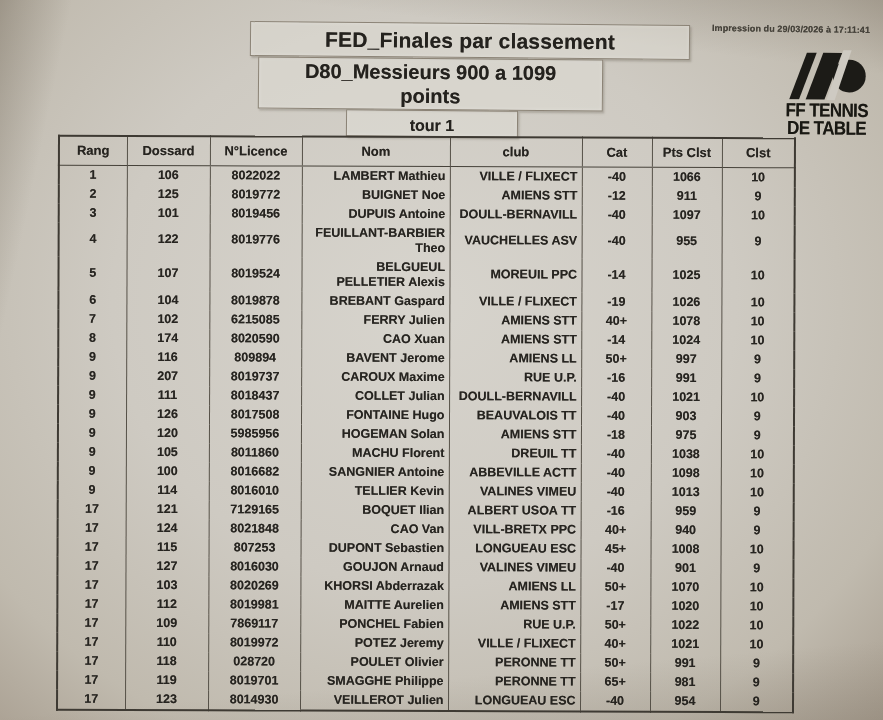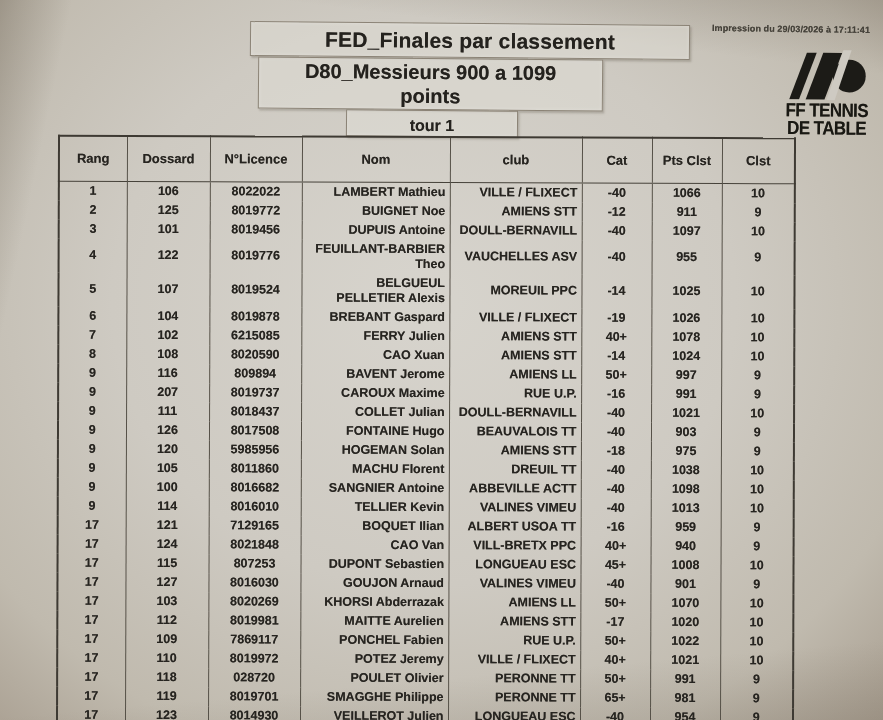--- a/index.html
+++ b/index.html
@@ -77,21 +77,21 @@
   .results th, .results td {
     border-left: 1px solid #565148;
     padding: 2px 4px;
     text-align: center; vertical-align: middle;
     line-height: 1.2;
     overflow: hidden;
   }
   .results th:first-child, .results td:first-child { border-left: none; }
   .results thead th {
     border-bottom: 1.5px solid #46423a;
-    font-size: 13px; font-weight: bold; padding: 14px 2px;
+    font-size: 13px; font-weight: bold; padding: 6px 2px;
   }
   .results td { font-weight: 600; }
   .results td.align-left { text-align: right; padding-left: 5px; }
 </style>
 </head>
 <body>
 
 <div class="scene">
 
   <div class="print-info">Impression du 29/03/2026 à 17:11:41</div>
@@ -211,21 +211,21 @@
           <td>102</td>
           <td>6215085</td>
           <td class="align-left">FERRY Julien</td>
           <td class="align-left">AMIENS STT</td>
           <td>40+</td>
           <td>1078</td>
           <td>10</td>
         </tr>
         <tr>
           <td>8</td>
-          <td>108</td>
+          <td>174</td>
           <td>8020590</td>
           <td class="align-left">CAO Xuan</td>
           <td class="align-left">AMIENS STT</td>
           <td>-14</td>
           <td>1024</td>
           <td>10</td>
         </tr>
         <tr>
           <td>9</td>
           <td>116</td>

